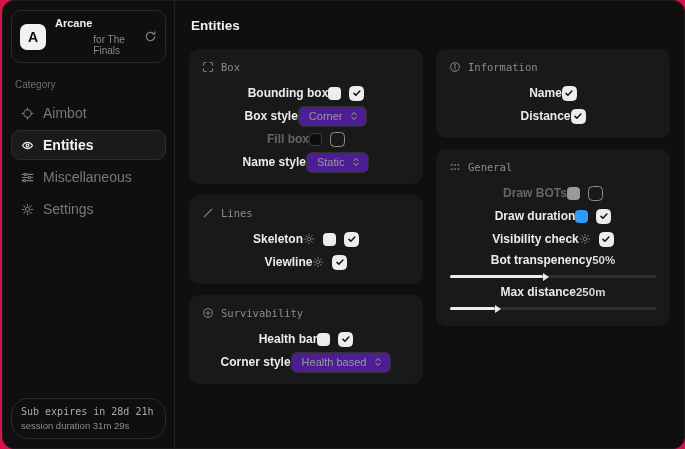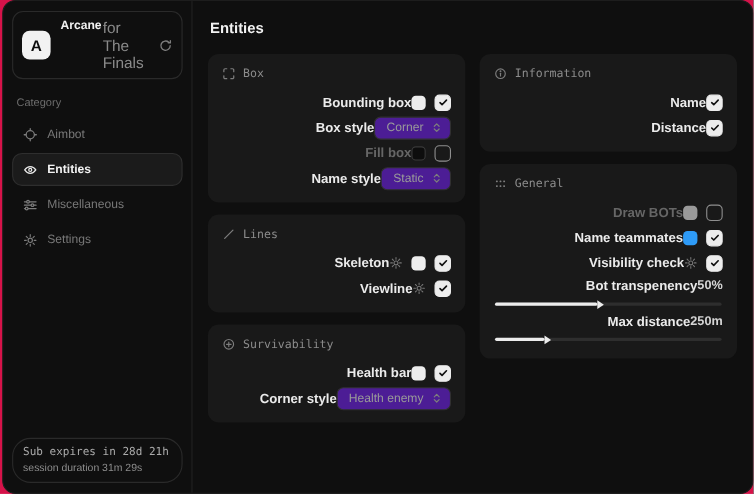--- a/index.html
+++ b/index.html
@@ -25,28 +25,28 @@
     border:1px solid #2a2a2a;border-radius:10px;
     padding:6px 8px;margin-bottom:10px;
   }
   .avatar{
     width:26px;height:26px;border-radius:7px;background:#f2f2f2;
     color:#0d0d0d;font-weight:bold;font-size:14px;
     display:flex;align-items:center;justify-content:center;
   }
   .logo-text{display:flex;flex-direction:row;gap:1px;flex:1;min-width:0;}
   .logo-name{font-size:11px;font-weight:bold;color:#f0f0f0;}
-  .logo-sub{font-size:14px;color:#8a8a8a;}
+  .logo-sub{font-size:10px;color:#8a8a8a;margin-top:17px;}
   .icon{display:inline-flex;align-items:center;justify-content:center;color:#7d7d7d;}
   .icon svg{display:block;}
   .category-label{font-size:10px;color:#6d6d6d;margin:6px 4px 8px 4px;}
   .nav-item{
     display:flex;align-items:center;gap:9px;height:28px;
     padding:0 9px;border-radius:9px;margin-bottom:2px;
-    font-size:11px;color:#787878;border:1px solid transparent;
+    font-size:14px;color:#787878;border:1px solid transparent;
     cursor:default;
   }
   .nav-item.active{
     background:#1b1b1b;border:1px solid #2e2e2e;color:#f2f2f2;font-weight:600;
   }
   .nav-item.active .icon{color:#e8e8e8;}
   .sidebar-spacer{flex:1;}
   .footer-card{
     border:1px solid #2a2a2a;border-radius:17px;padding:7px 9px;
   }
@@ -60,21 +60,21 @@
   .page-title{font-size:13.5px;font-weight:bold;color:#f2f2f2;margin:4px 2px 16px 2px;}
   .columns{display:flex;gap:13px;align-items:flex-start;}
   .col{flex:1;display:flex;flex-direction:column;gap:11px;min-width:0;}
   .card{background:#191919;border-radius:10px;padding:10px 13px 11px 13px;}
   .section-header{
     display:flex;align-items:center;gap:7px;
     font-family:"DejaVu Sans Mono", monospace;
     font-size:10.5px;color:#8c8c8c;margin:2px 0 9px 0;
   }
   .row{
-    display:flex;align-items:center;justify-content:flex-end;
+    display:flex;align-items:center;justify-content:center;
     height:22px;
   }
   .row + .row{margin-top:1px;}
   .row-label{font-size:12px;font-weight:600;color:#ebebeb;white-space:nowrap;}
   .row.disabled .row-label{color:#666;}
   .controls{display:flex;align-items:center;gap:8px;}
   .gear-sm{color:#777;}
   .swatch{width:13px;height:13px;border-radius:4px;box-sizing:border-box;}
   .swatch.dark{border:1px solid #3a3a3a;}
   .checkbox{
@@ -309,21 +309,21 @@
                 <svg width="10" height="10" viewBox="0 0 16 16" fill="none" stroke="#111" stroke-width="2.4" stroke-linecap="round" stroke-linejoin="round">
                     <path d="M3.2 8.6l3 2.9 6.4-6.6"></path>
                   </svg>
               </span>
             </span>
           </div>
 
           <div class="row">
             <span class="row-label">Corner style</span>
             <span class="dropdown">
-              <span>Health enemy</span>
+              <span>Health based</span>
               <span class="icon">
                 <svg width="10" height="10" viewBox="0 0 16 16" fill="none" stroke="currentColor" stroke-width="1.8" stroke-linecap="round" stroke-linejoin="round">
                     <path d="M4.5 6L8 2.5 11.5 6M4.5 10L8 13.5 11.5 10"></path>
                   </svg>
               </span>
             </span>
           </div>
         </div>
 
       </div>
@@ -384,21 +384,21 @@
             <span class="row-label">Draw BOTs</span>
             <span class="controls">
               <span class="swatch" style="background: rgb(154, 154, 154);"></span>
               <span class="checkbox">
                 
               </span>
             </span>
           </div>
 
           <div class="row">
-            <span class="row-label">Name teammates</span>
+            <span class="row-label">Draw duration</span>
             <span class="controls">
               <span class="swatch" style="background: rgb(46, 155, 247);"></span>
               <span class="checkbox checked">
                 <svg width="10" height="10" viewBox="0 0 16 16" fill="none" stroke="#111" stroke-width="2.4" stroke-linecap="round" stroke-linejoin="round">
                     <path d="M3.2 8.6l3 2.9 6.4-6.6"></path>
                   </svg>
               </span>
             </span>
           </div>
 

